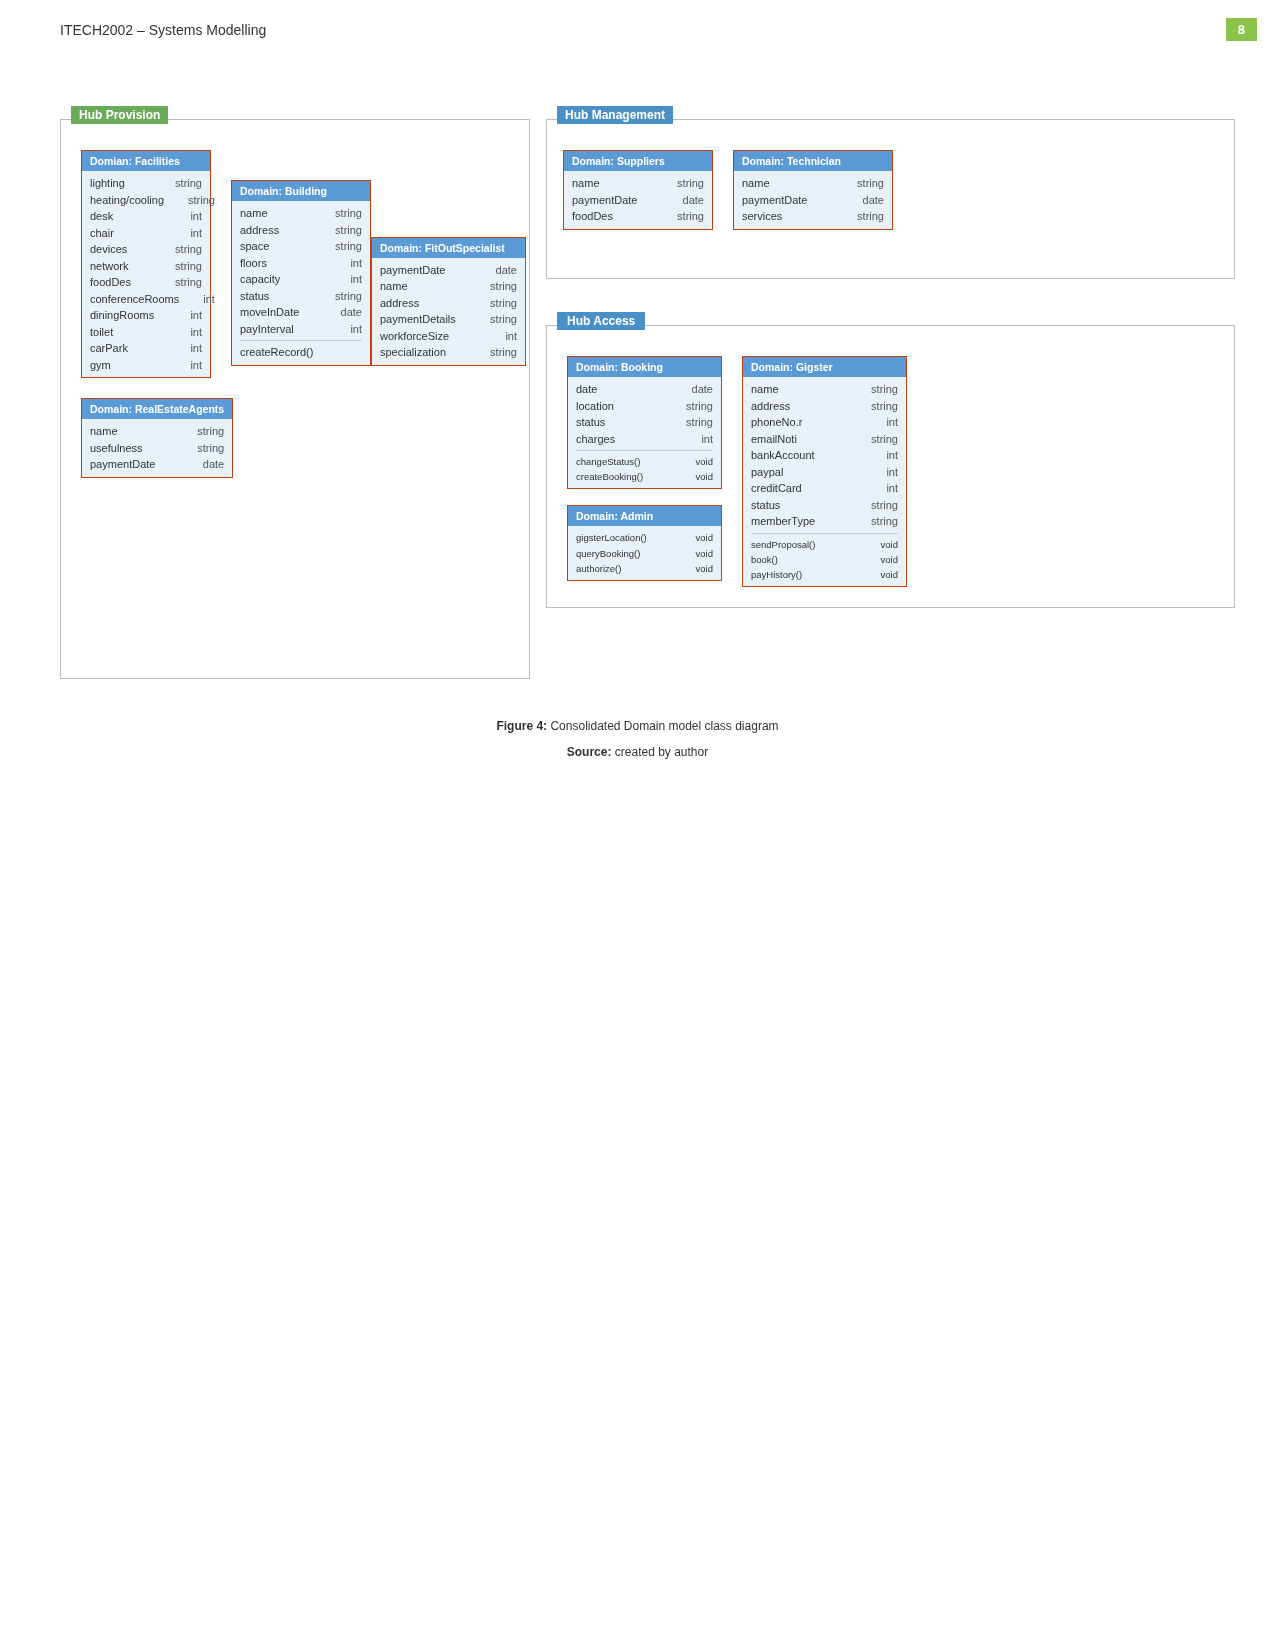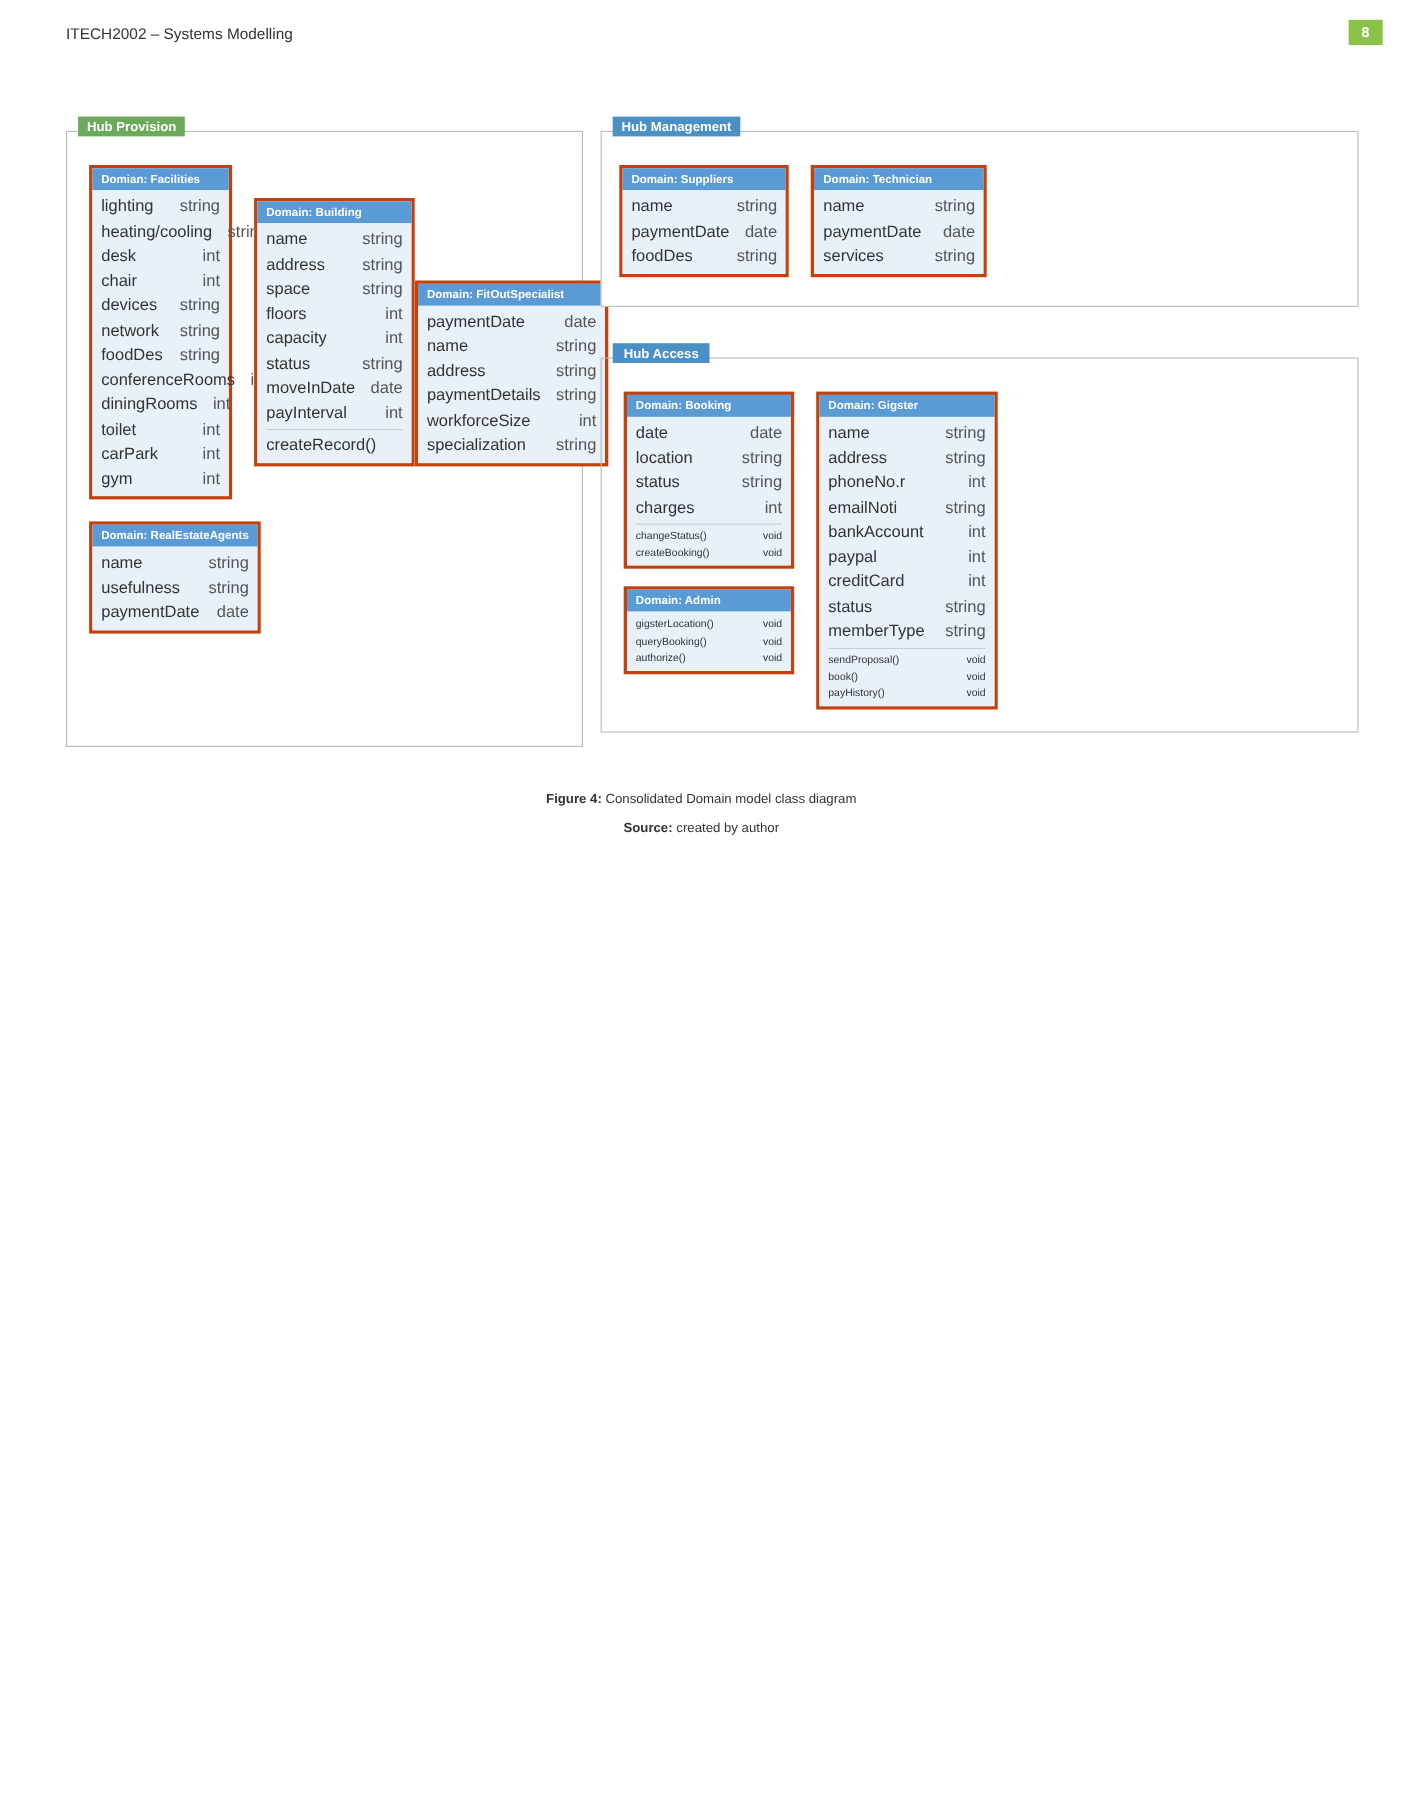--- a/index.html
+++ b/index.html
@@ -49,43 +49,43 @@
       font-size: 12px;
       font-weight: bold;
       color: #fff;
     }
 
     .section-label.green { background: #6aaa5a; }
     .section-label.blue { background: #4a90c4; }
 
     
     .domain-box {
-      border: 3px solid #c2410c;
+      border: 1px solid #c2410c;
       background: #fff;
       min-width: 120px;
     }
 
     .domain-header {
       background: #5b9bd5;
       color: #fff;
       padding: 4px 8px;
       font-size: 10.5px;
       font-weight: bold;
     }
 
     .domain-body {
       padding: 4px 8px;
       background: #e8f0f8;
     }
 
     .domain-row {
       display: flex;
       justify-content: space-between;
-      gap: 14px;
-      font-size: 15px;
+      gap: 24px;
+      font-size: 11px;
       line-height: 1.5;
       color: #333;
     }
 
     .domain-row .attr-name { color: #333; }
     .domain-row .attr-type { color: #555; }
 
     .domain-method {
       font-size: 9.5px;
       line-height: 1.6;

